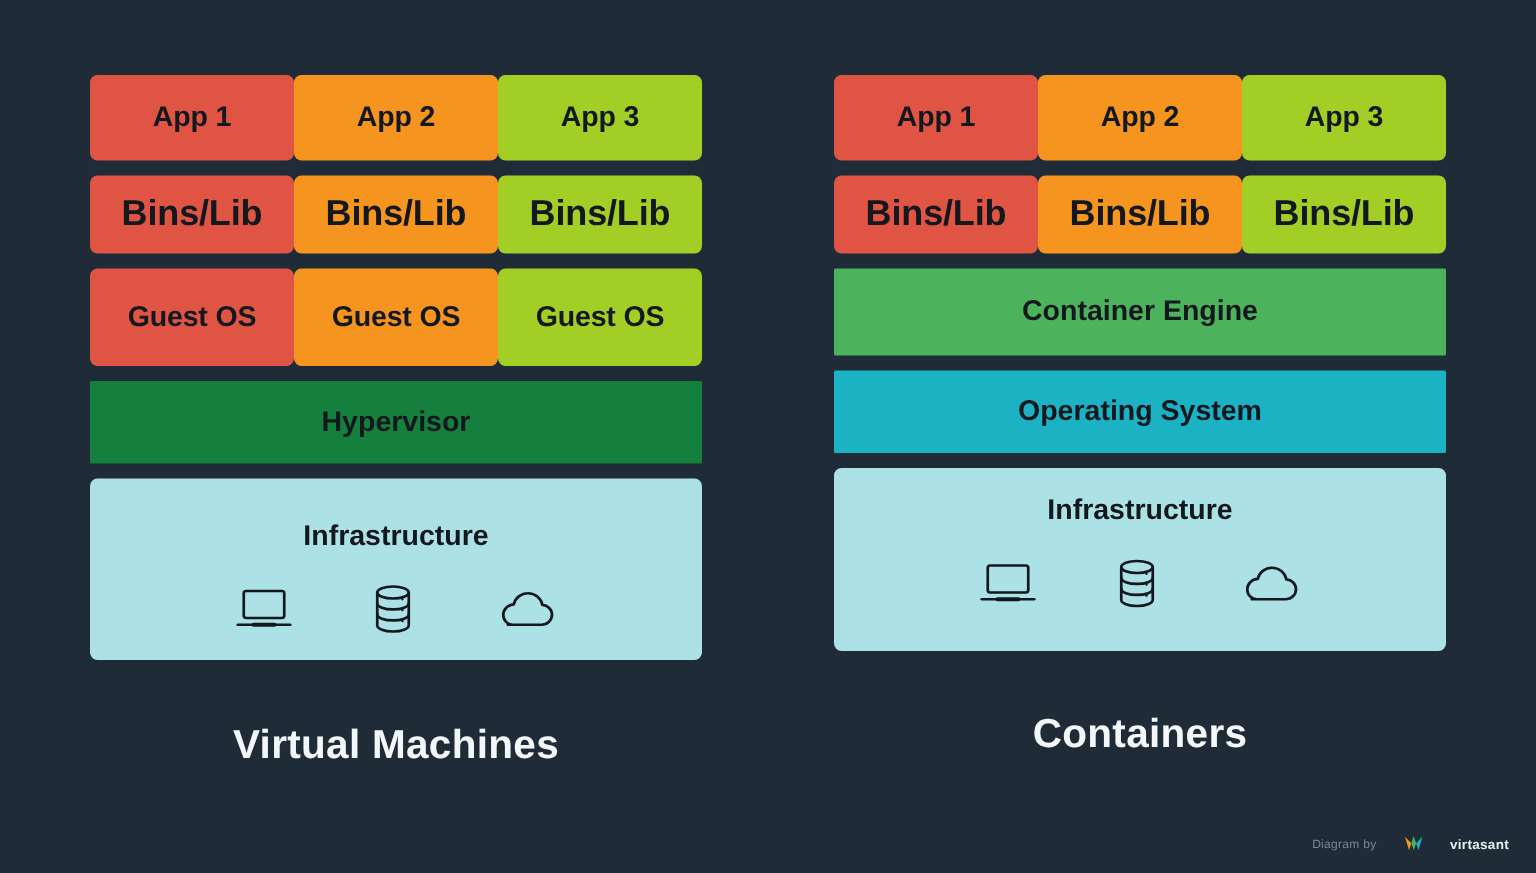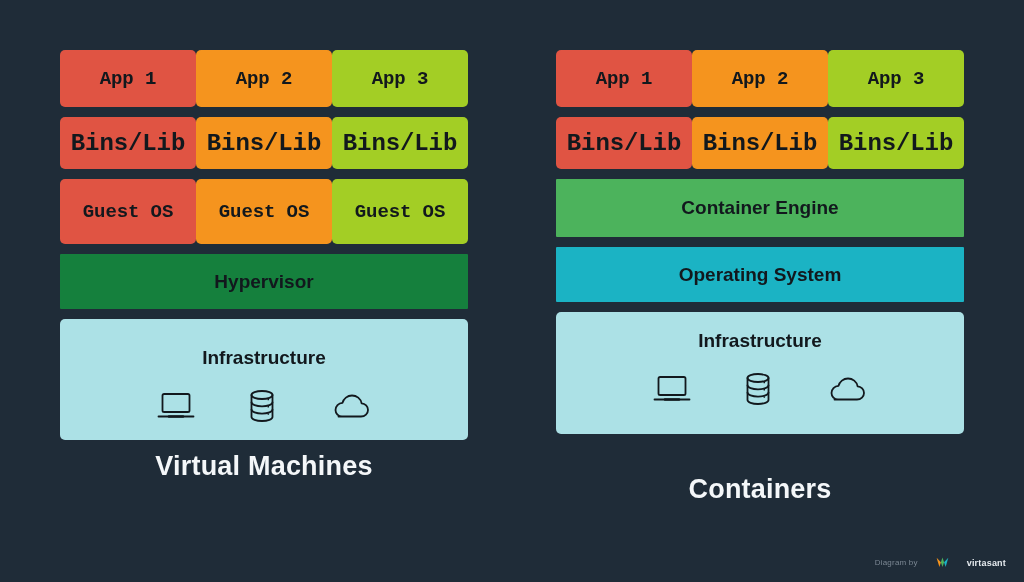--- a/index.html
+++ b/index.html
@@ -23,21 +23,20 @@
     position: absolute;
     top: 50px;
   }
   .panel-left  { left: 60px;  width: 408px; }
   .panel-right { left: 556px; width: 408px; }
 
   .stack-row {
     display: flex;
     gap: 0;
     margin-bottom: 10px;
-    font-family: Liberation Mono, monospace;
   }
   .cell {
     flex: 1 1 0;
     display: flex;
     align-items: center;
     justify-content: center;
     border-radius: 5px;
     color: #12181d;
     font-weight: 600;
     letter-spacing: -0.1px;
@@ -91,21 +90,21 @@
   }
 
   .caption {
     position: absolute;
     text-align: center;
     color: #f4f7f9;
     font-size: 27px;
     font-weight: 700;
     letter-spacing: 0.2px;
   }
-  .caption-left  { left: 60px;  width: 408px; top: 451px; }
+  .caption-left  { left: 60px;  width: 408px; top: 481px; }
   .caption-right { left: 556px; width: 408px; top: 474px; }
 
   .watermark {
     position: absolute;
     right: 18px;
     bottom: 14px;
     display: flex;
     align-items: center;
     gap: 18px;
     font-size: 8px;

